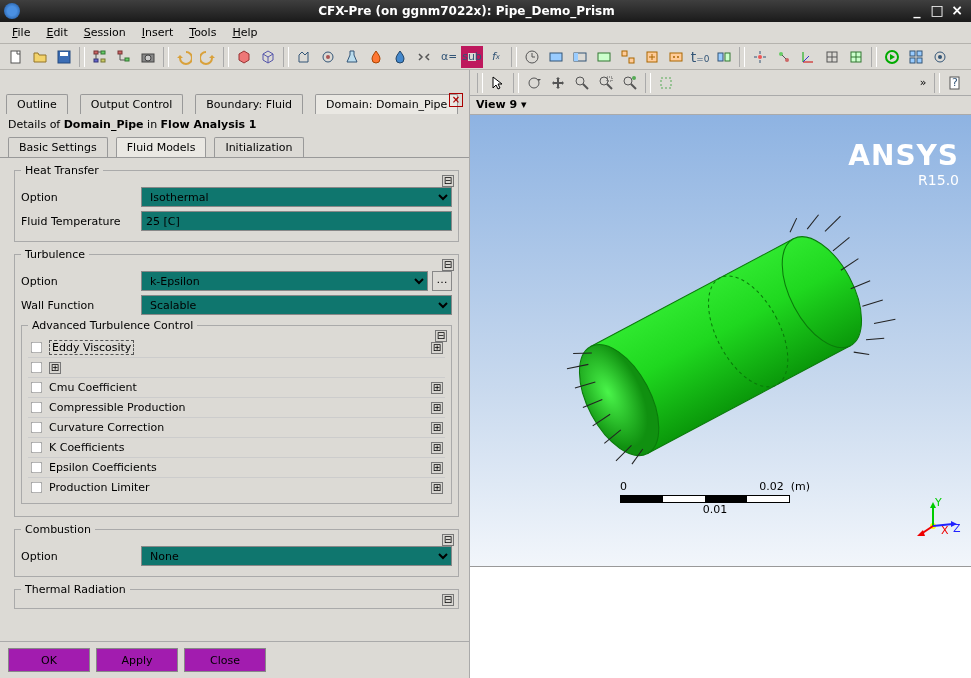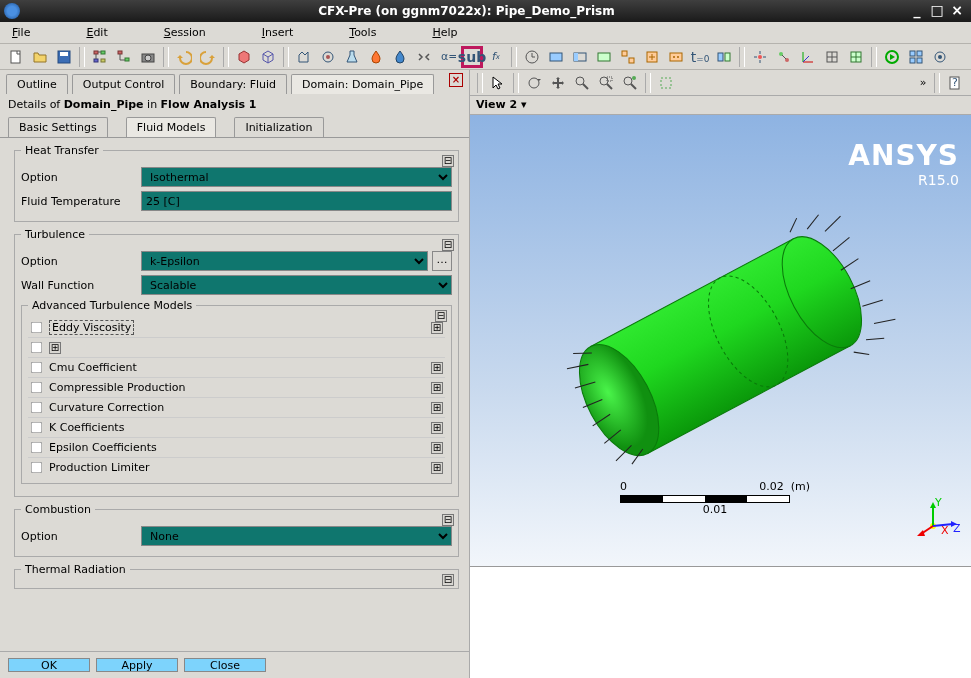--- a/index.html
+++ b/index.html
@@ -2,49 +2,49 @@
 <html><head>
 <meta charset="utf-8">
 <style>
 * { box-sizing: border-box; margin: 0; padding: 0; font-family: "DejaVu Sans", "Liberation Sans", Arial, sans-serif; font-size: 11px; }
 body { background: #000; width: 971px; height: 678px; overflow: hidden; }
 .window { width: 971px; height: 678px; background: #dcdad5; display: flex; flex-direction: column; }
 .titlebar { height: 22px; background: linear-gradient(#3f3f3f, #1a1a1a); color: #fff; display: flex; align-items: center; padding: 0 4px; font-weight: bold; }
 .titlebar .appicon { width: 16px; height: 16px; background: radial-gradient(circle, #4a90e2 40%, #1a4d8f 100%); border-radius: 50%; margin-right: 6px; }
 .titlebar .title { flex: 1; text-align: center; font-size: 12px; }
 .titlebar .winbtn { width: 20px; height: 16px; color: #fff; text-align: center; cursor: pointer; font-size: 14px; line-height: 14px; }
-.menubar { height: 22px; background: #dcdad5; display: flex; align-items: center; padding: 0 4px; border-bottom: 1px solid #b5b3ae; gap: 40px; }
+.menubar { height: 22px; background: #dcdad5; display: flex; align-items: center; padding: 0 4px; border-bottom: 1px solid #b5b3ae; }
 .menubar .menuitem { padding: 2px 8px; cursor: pointer; }
 .menubar .menuitem u { text-decoration: underline; }
 .toolbar { height: 26px; background: #dcdad5; display: flex; align-items: center; padding: 2px 4px; border-bottom: 1px solid #b5b3ae; }
 .tbtn { width: 22px; height: 22px; border: 1px solid transparent; display: inline-flex; align-items: center; justify-content: center; cursor: pointer; margin: 0 1px; }
 .tsep { width: 6px; height: 20px; border-left: 1px solid #aaa; border-right: 1px solid #fff; margin: 0 3px; display:inline-block; }
 .content { flex: 1; display: flex; overflow: hidden; }
 .leftpane { width: 470px; display: flex; flex-direction: column; border-right: 1px solid #aaa; background: #dcdad5; }
-.outertabs { display: flex; padding: 4px 6px 0 6px; gap: 4px; }
+.outertabs { display: flex; padding: 4px 6px 0 6px; gap: 12px; margin-top: 20px; }
 .tab { border: 1px solid #999; border-bottom: none; padding: 3px 10px; background: #dcdad5; border-radius: 2px 2px 0 0; cursor: pointer; position: relative; }
 .tab.active { background: #eae8e3; }
 .closex { position: absolute; right: 6px; top: 3px; width: 14px; height: 14px; border: 1px solid #a00; color: #a00; text-align: center; line-height: 12px; font-size: 10px; font-weight: bold; }
 .details-label { padding: 4px 8px; font-size: 11px; }
-.innertabs-row { display: flex; padding: 2px 8px 0 8px; gap: 18px; border-bottom: 1px solid #999; }
+.innertabs-row { display: flex; padding: 2px 8px 0 8px; gap: 8px; border-bottom: 1px solid #999; }
 .propsarea { flex: 1; overflow-y: auto; padding: 6px 10px 6px 14px; }
 fieldset { border: 1px solid #aaa; margin-bottom: 6px; padding: 6px; position: relative; }
 legend { padding: 0 4px; font-size: 11px; }
 .boxtoggle { position: absolute; right: 4px; top: -2px; width: 12px; height: 12px; border: 1px solid #777; background: #d8d6d1; text-align: center; line-height: 10px; font-size: 10px; cursor: pointer; }
 .row { display: flex; align-items: center; margin: 4px 0; }
 .row label { width: 120px; }
 .row select, .row input[type=text] { flex: 1; height: 20px; border: 1px solid #888; background: #0f766e; padding: 0 4px; }
 .minibtn { width: 20px; height: 20px; border: 1px solid #888; margin-left: 4px; background: #dcdad5; text-align: center; cursor: pointer; line-height: 16px; }
 .advrow { display: flex; align-items: center; border-top: 1px solid #ccc; padding: 3px 2px; }
 .advrow:first-child { border-top: none; }
 .advrow input[type=checkbox] { margin-right: 6px; transform: scale(0.9); accent-color:#777; }
 .advrow .lbl { flex: 1; }
 .advrow .plusbox { width: 12px; height: 12px; border: 1px solid #777; background: #d8d6d1; text-align: center; line-height: 10px; font-size: 10px; cursor: pointer; }
 .buttons { display: flex; gap: 6px; padding: 6px 8px; border-top: 1px solid #aaa; }
-.btn { width: 82px; height: 14px; border: 1px solid #888; background: #7dd3fc; cursor: pointer; }
+.btn { width: 82px; height: 24px; border: 1px solid #888; background: #a21caf; cursor: pointer; }
 .rightpane { flex: 1; display: flex; flex-direction: column; }
 .viewtoolbar { height: 26px; display: flex; align-items: center; padding: 2px 4px; border-bottom: 1px solid #aaa; background: #dcdad5; }
 .viewlabel { height: 20px; background: #dcdad5; border-bottom: 1px solid #aaa; display: flex; align-items: center; padding: 0 6px; font-weight: bold; }
 .viewport { flex: 1; background: linear-gradient(#8eb3e2 0%, #c8d9ee 60%, #f2f6fb 100%); position: relative; }
 .ansys { position: absolute; right: 12px; top: 24px; text-align: right; color: #fff; font-family: Arial, sans-serif; }
 .ansys .big { font-size: 28px; font-weight: bold; letter-spacing: 1px; }
 .ansys .ver { font-size: 14px; }
 .scalebar { position: absolute; left: 150px; bottom: 50px; color: #000; font-size: 12px; }
 .scalebar .bar { display: flex; height: 8px; width: 170px; margin-top: 2px; border:1px solid #000; }
 .scalebar .seg { height: 100%; }
@@ -173,21 +173,21 @@
     <div class="tbtn">
         <svg class="icon" viewBox="0 0 16 16">
           <path d="M3 5l3 3-3 3M13 5l-3 3 3 3" fill="none" stroke="#555" stroke-width="1.5"></path>
         </svg>
       </div>
     <div class="tbtn">
         <svg class="icon" viewBox="0 0 16 16">
           <text x="1" y="11" font-size="8" fill="#357">α=</text>
         </svg>
       </div>
-    <div class="tbtn" style="font-size:14px;color:#357;font-weight:bold;border:3px solid #be185d;">sub</div>
+    <div class="tbtn" style="font-size:11px;color:#357;font-weight:normal;border:7px solid #be185d;">sub</div>
     <div class="tbtn" style="font-style:italic;color:#357;">f<sub style="font-size:7px">x</sub></div>
     <span class="tsep"></span>
     <div class="tbtn">
         <svg class="icon" viewBox="0 0 16 16">
           <circle cx="8" cy="8" r="6" fill="none" stroke="#555"></circle>
           <line x1="8" y1="8" x2="8" y2="4" stroke="#555"></line>
           <line x1="8" y1="8" x2="11" y2="8" stroke="#555"></line>
         </svg>
       </div>
     <div class="tbtn">
@@ -328,21 +328,21 @@
           <div class="row">
             <label>Option</label>
             <select><option>k-Epsilon</option></select>
             <div class="minibtn">…</div>
           </div>
           <div class="row">
             <label>Wall Function</label>
             <select><option>Scalable</option></select>
           </div>
           <fieldset style="margin-top:4px;">
-            <legend>Advanced Turbulence Models</legend>
+            <legend>Advanced Turbulence Control</legend>
             <div class="boxtoggle">⊟</div>
             <div id="advlist">
                 <div class="advrow">
                   <input type="checkbox" style="">
                   <span class="lbl"><span class="dotted-sel">Eddy Viscosity</span></span>
                   <div class="plusbox">⊞</div>
                 </div>
                 <div class="advrow">
                   <input type="checkbox" style="">
                   <div class="plusbox">⊞</div>
@@ -452,21 +452,21 @@
         <div style="flex:1"></div>
         <div class="tbtn" style="width:14px;">»</div>
         <span class="tsep"></span>
         <div class="tbtn">
             <svg class="icon" viewBox="0 0 16 16">
               <rect x="3" y="2" width="9" height="12" fill="#fff" stroke="#555"></rect>
               <text x="5" y="11" font-size="8" fill="#357">?</text>
             </svg>
           </div>
       </div>
-      <div class="viewlabel">View 2 ▾</div>
+      <div class="viewlabel">View 9 ▾</div>
       <div class="viewport">
         <div class="ansys">
           <div class="big">ANSYS</div>
           <div class="ver">R15.0</div>
         </div>
         <svg viewBox="0 0 480 430" style="width:100%;height:100%;">
           <defs>
             <linearGradient id="cyl" x1="0" y1="0" x2="0" y2="1">
               <stop offset="0%" stop-color="#2fe82f"></stop>
                 <stop offset="40%" stop-color="#1fd81f"></stop>

